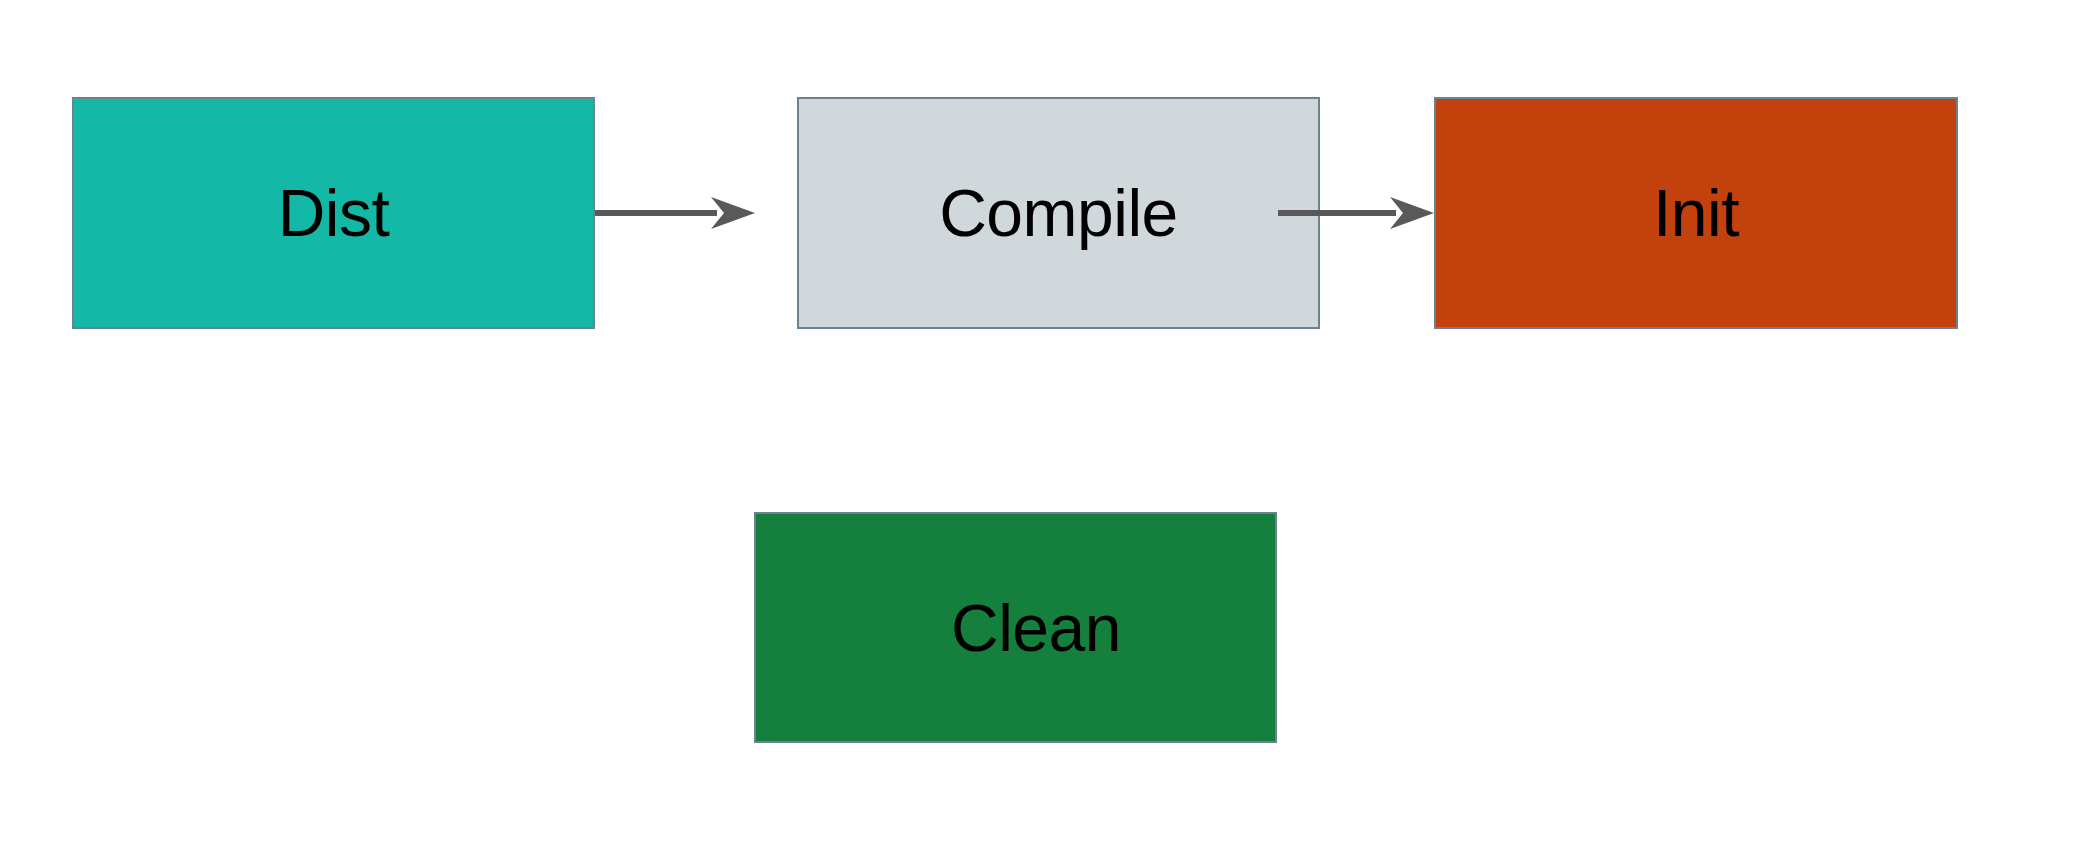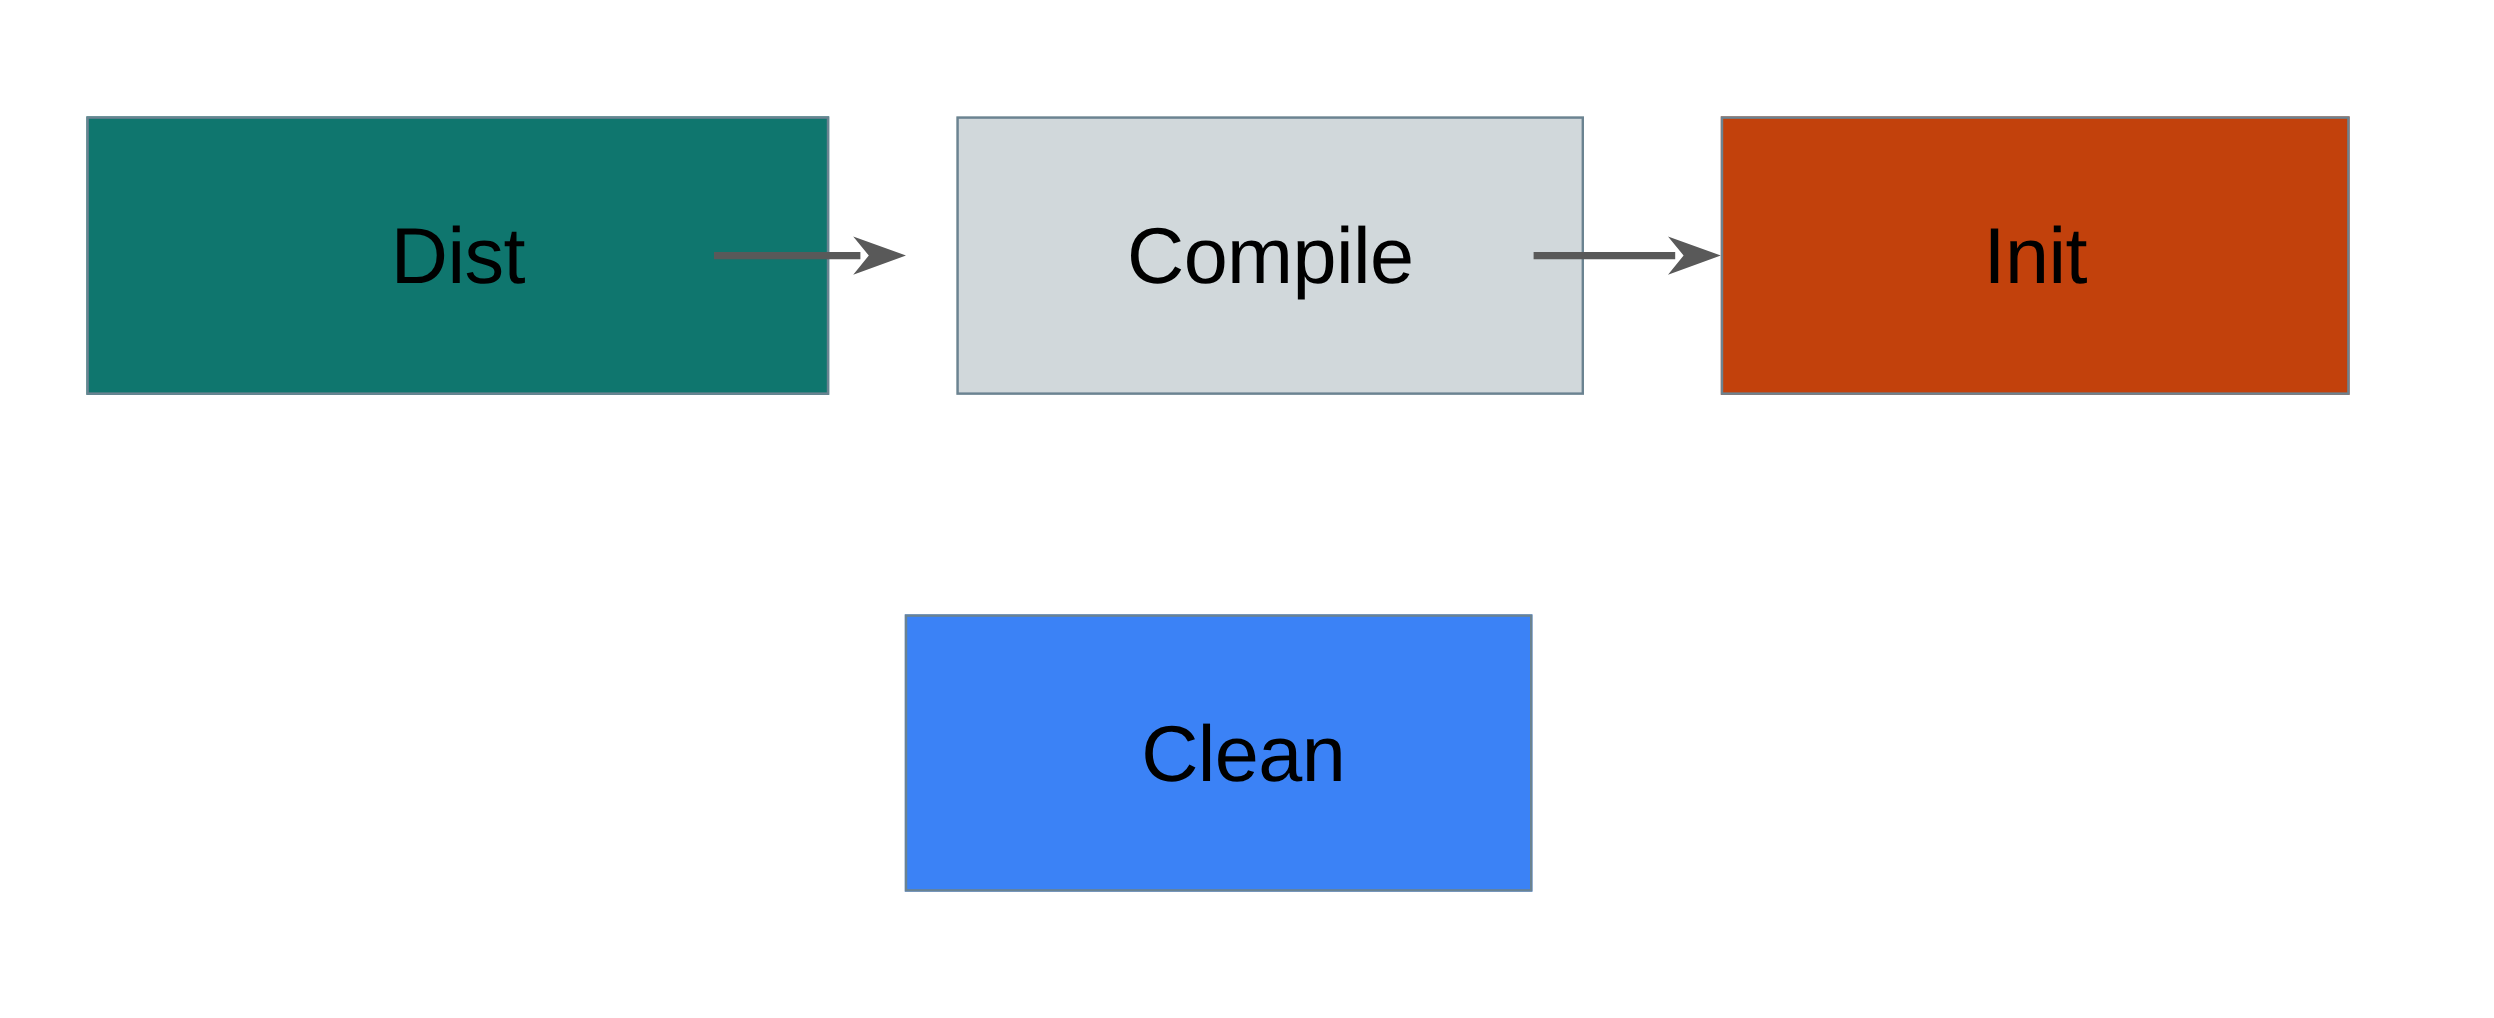--- a/index.html
+++ b/index.html
@@ -44,33 +44,33 @@
   .edge svg {
     display: block;
     overflow: visible;
   }
 </style>
 </head>
 <body>
 
 <div id="canvas" style="width: 2078px; height: 848px; background: rgb(255, 255, 255);">
 
-  <div class="node" id="node-dist" style="left: 72px; top: 97px; width: 619px; height: 232px; background: #0f766e; border-color: rgb(107, 131, 145); border-width: 2px;">
+  <div class="node" id="node-dist" style="left: 72px; top: 97px; width: 523px; height: 232px; background: #14b8a6; border-color: rgb(107, 131, 145); border-width: 2px;">
     <span class="node-label" style="color: rgb(0, 0, 0); font-size: 66px;">Dist</span>
   </div>
 
   <div class="node" id="node-compile" style="left: 755px; top: 97px; width: 523px; height: 232px; background: rgb(209, 216, 219); border-color: rgb(107, 131, 145); border-width: 2px; margin-left: 42px;">
     <span class="node-label" style="color: rgb(0, 0, 0); font-size: 66px;">Compile</span>
   </div>
 
   <div class="node" id="node-init" style="left: 1434px; top: 97px; width: 524px; height: 232px; background: #c2410c; border-color: rgb(107, 131, 145); border-width: 2px;">
     <span class="node-label" style="color: rgb(0, 0, 0); font-size: 66px;">Init</span>
   </div>
 
-  <div class="node" id="node-clean" style="left: 754px; top: 512px; width: 523px; height: 231px; background: #3b82f6; border-color: rgb(107, 131, 145); border-width: 2px; padding-left: 41px;">
+  <div class="node" id="node-clean" style="left: 754px; top: 512px; width: 523px; height: 231px; background: #15803d; border-color: rgb(107, 131, 145); border-width: 2px; padding-left: 41px;">
     <span class="node-label" style="color: rgb(0, 0, 0); font-size: 66px;">Clean</span>
   </div>
 
   <div class="edge" id="edge-dist-to-compile" style="left: 595px; top: 193px; width: 160px; height: 40px;">
     <svg width="160" height="40" viewBox="0 0 160 40">
       <g class="edge-art">
           <line x1="0" y1="20" x2="122" y2="20" stroke="#595959" stroke-width="6"></line>
           <path d="M 160 20 L 116 4 L 129 20 L 116 36 Z" fill="#595959"></path>
         </g>
     </svg>

